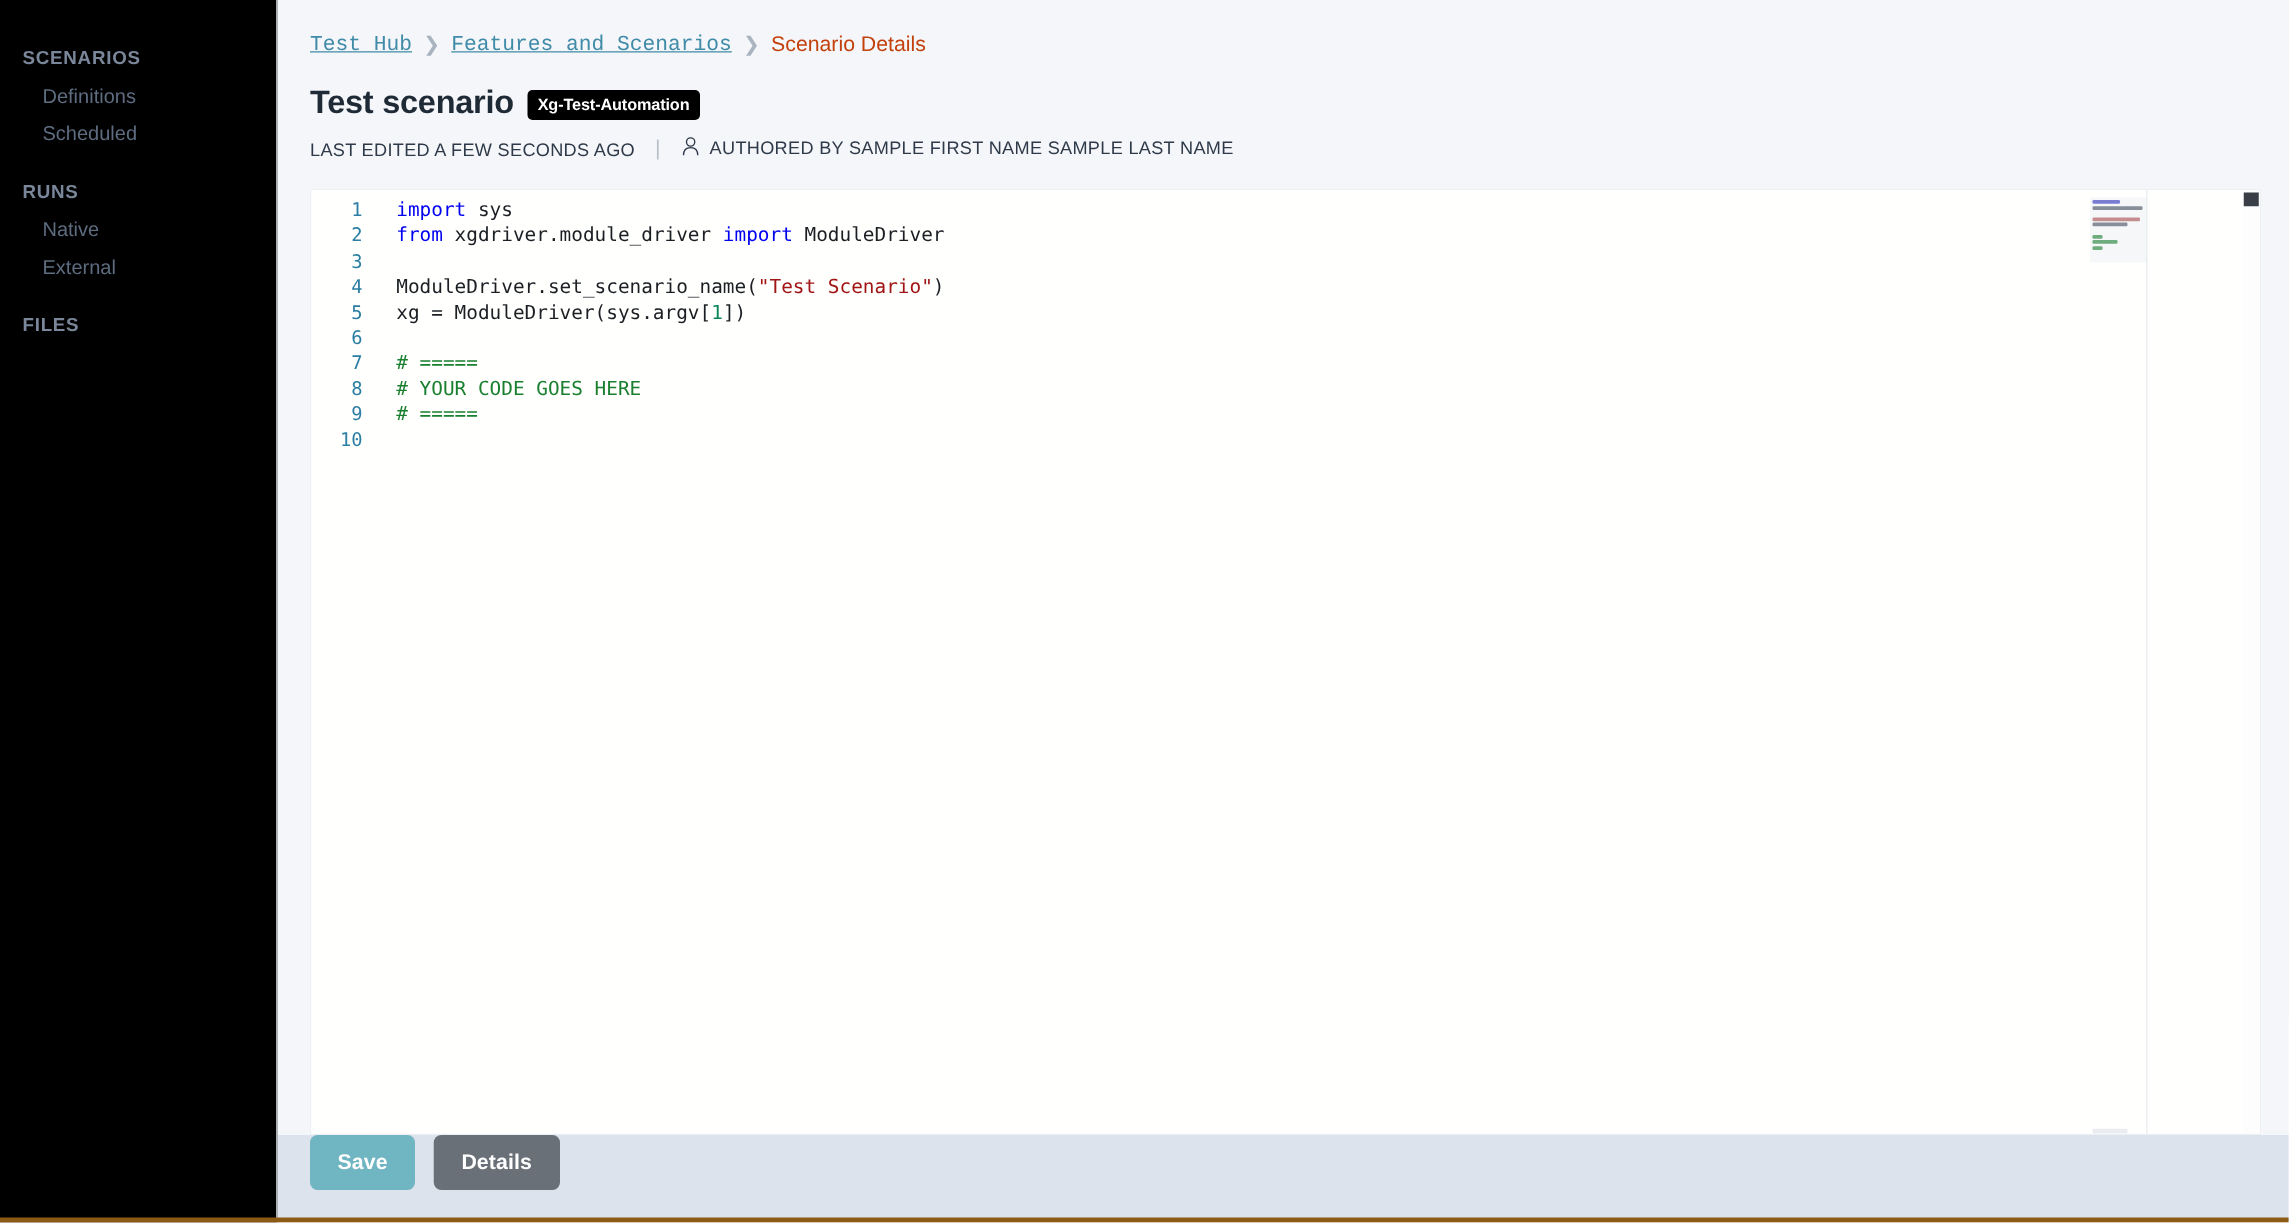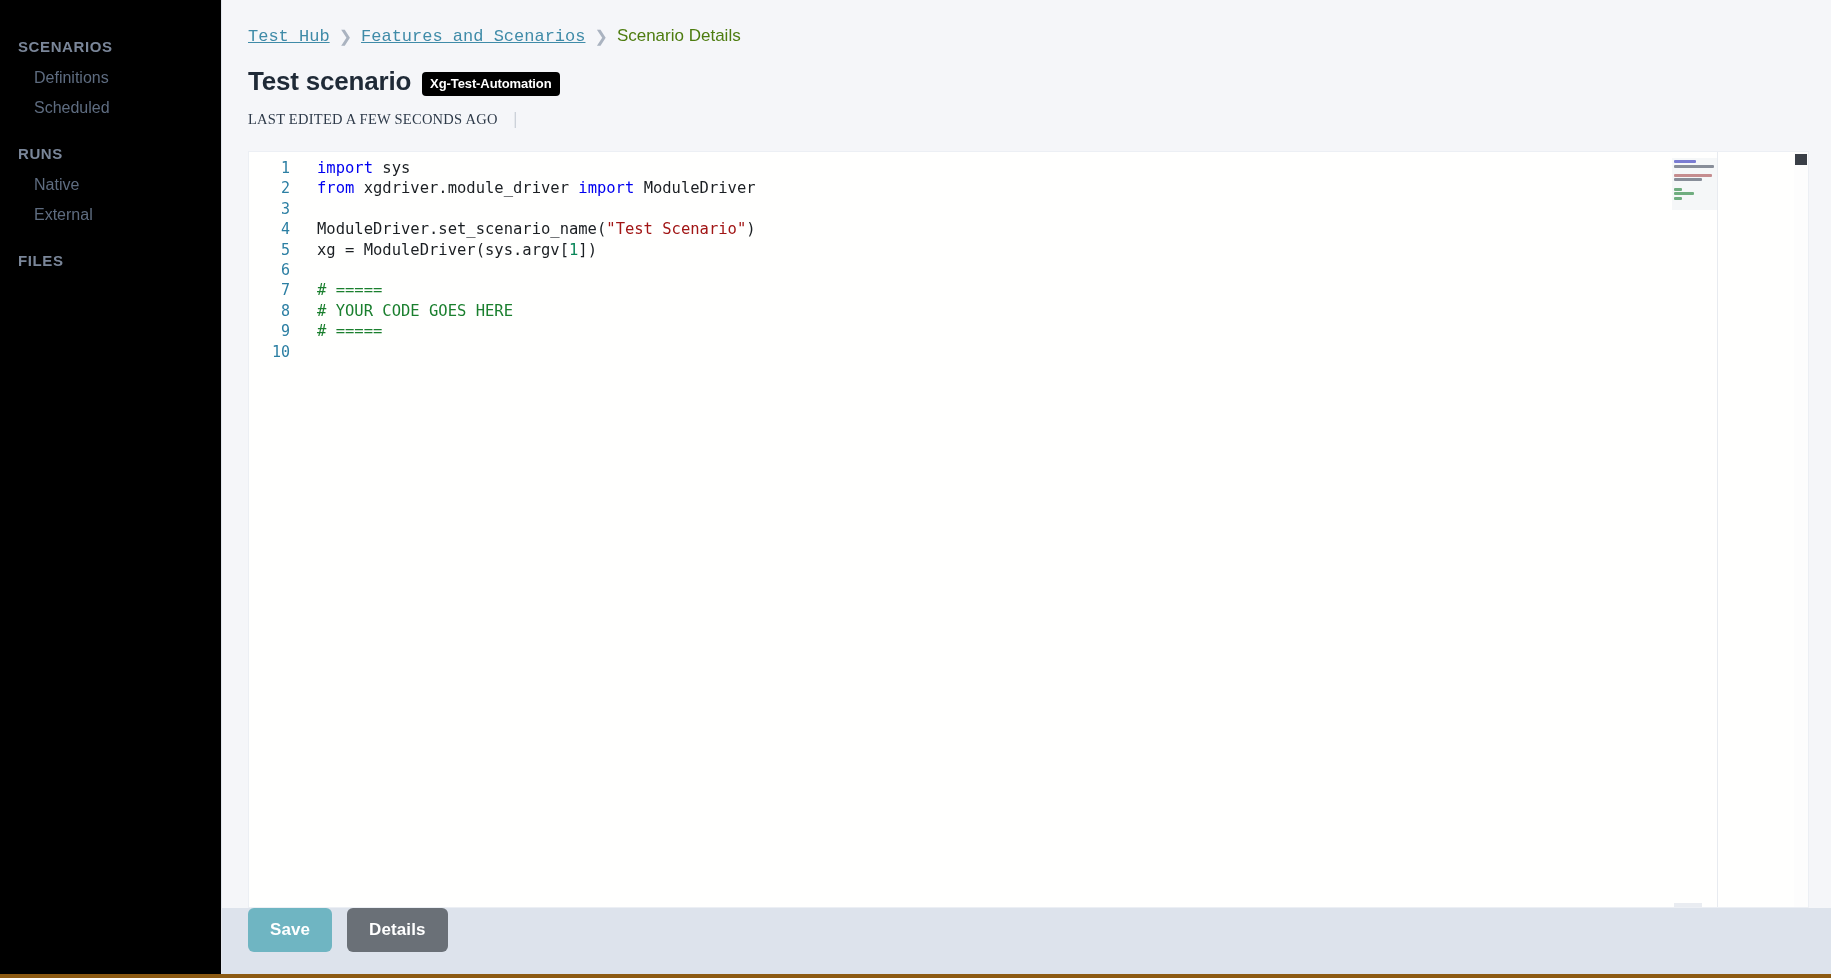--- a/index.html
+++ b/index.html
@@ -70,21 +70,21 @@
     color: #9aa3b0;
   }
   .crumb-link {
     color: #3f8ba8;
     text-decoration: underline;
     cursor: pointer;
     white-space: nowrap;
     font-family: Liberation Mono, monospace;
   }
   .crumb-sep { color: #aab3c0; font-size: 16px; }
-  .crumb-current { color: #4d7c0f; white-space: nowrap; }
+  .crumb-current { color: #c2410c; white-space: nowrap; }
 
   
   .title-row {
     padding: 20px 0 0 26px;
     display: flex;
     align-items: center;
     gap: 11px;
   }
   .page-title {
     font-size: 26px;
@@ -101,27 +101,26 @@
     border-radius: 4px;
     letter-spacing: -0.1px;
     position: relative;
     top: 2px;
   }
 
   
   .meta-row {
     padding: 12px 0 0 26px;
     display: flex;
-    align-items: center;
+    align-items: flex-end;
     gap: 12px;
     font-size: 14.5px;
     letter-spacing: 0.25px;
     color: #2e3a49;
     text-transform: uppercase;
-    font-family: Liberation Serif, serif;
   }
   .meta-divider {
     color: #b7bfca;
     font-size: 17px;
     padding: 0 4px;
   }
   .meta-author { display: flex; align-items: center; gap: 8px; }
   .person-icon { display: block; }
 
   
@@ -284,20 +283,29 @@
       </div>
 
       <div class="title-row">
         <div class="page-title">Test scenario</div>
         <div class="title-badge">Xg-Test-Automation</div>
       </div>
 
       <div class="meta-row">
         <span>LAST EDITED A FEW SECONDS AGO</span>
         <span class="meta-divider">|</span>
+        <span class="meta-author">
+          <span class="person-icon">
+            <svg width="15" height="16" viewBox="0 0 15 16" aria-hidden="true">
+              <circle cx="7.5" cy="4.6" r="3.3" fill="none" stroke="#2e3a49" stroke-width="1.1"></circle>
+              <path d="M1.8 15.2 C1.8 10.9 4.4 9.1 7.5 9.1 C10.6 9.1 13.2 10.9 13.2 15.2" fill="none" stroke="#2e3a49" stroke-width="1.1"></path>
+            </svg>
+          </span>
+          <span>AUTHORED BY SAMPLE FIRST NAME SAMPLE LAST NAME</span>
+        </span>
       </div>
 
       <div class="editor-wrap">
 
         <div class="editor-gutter">
           <div class="ln">1</div>
           <div class="ln">2</div>
           <div class="ln">3</div>
           <div class="ln">4</div>
           <div class="ln">5</div>

